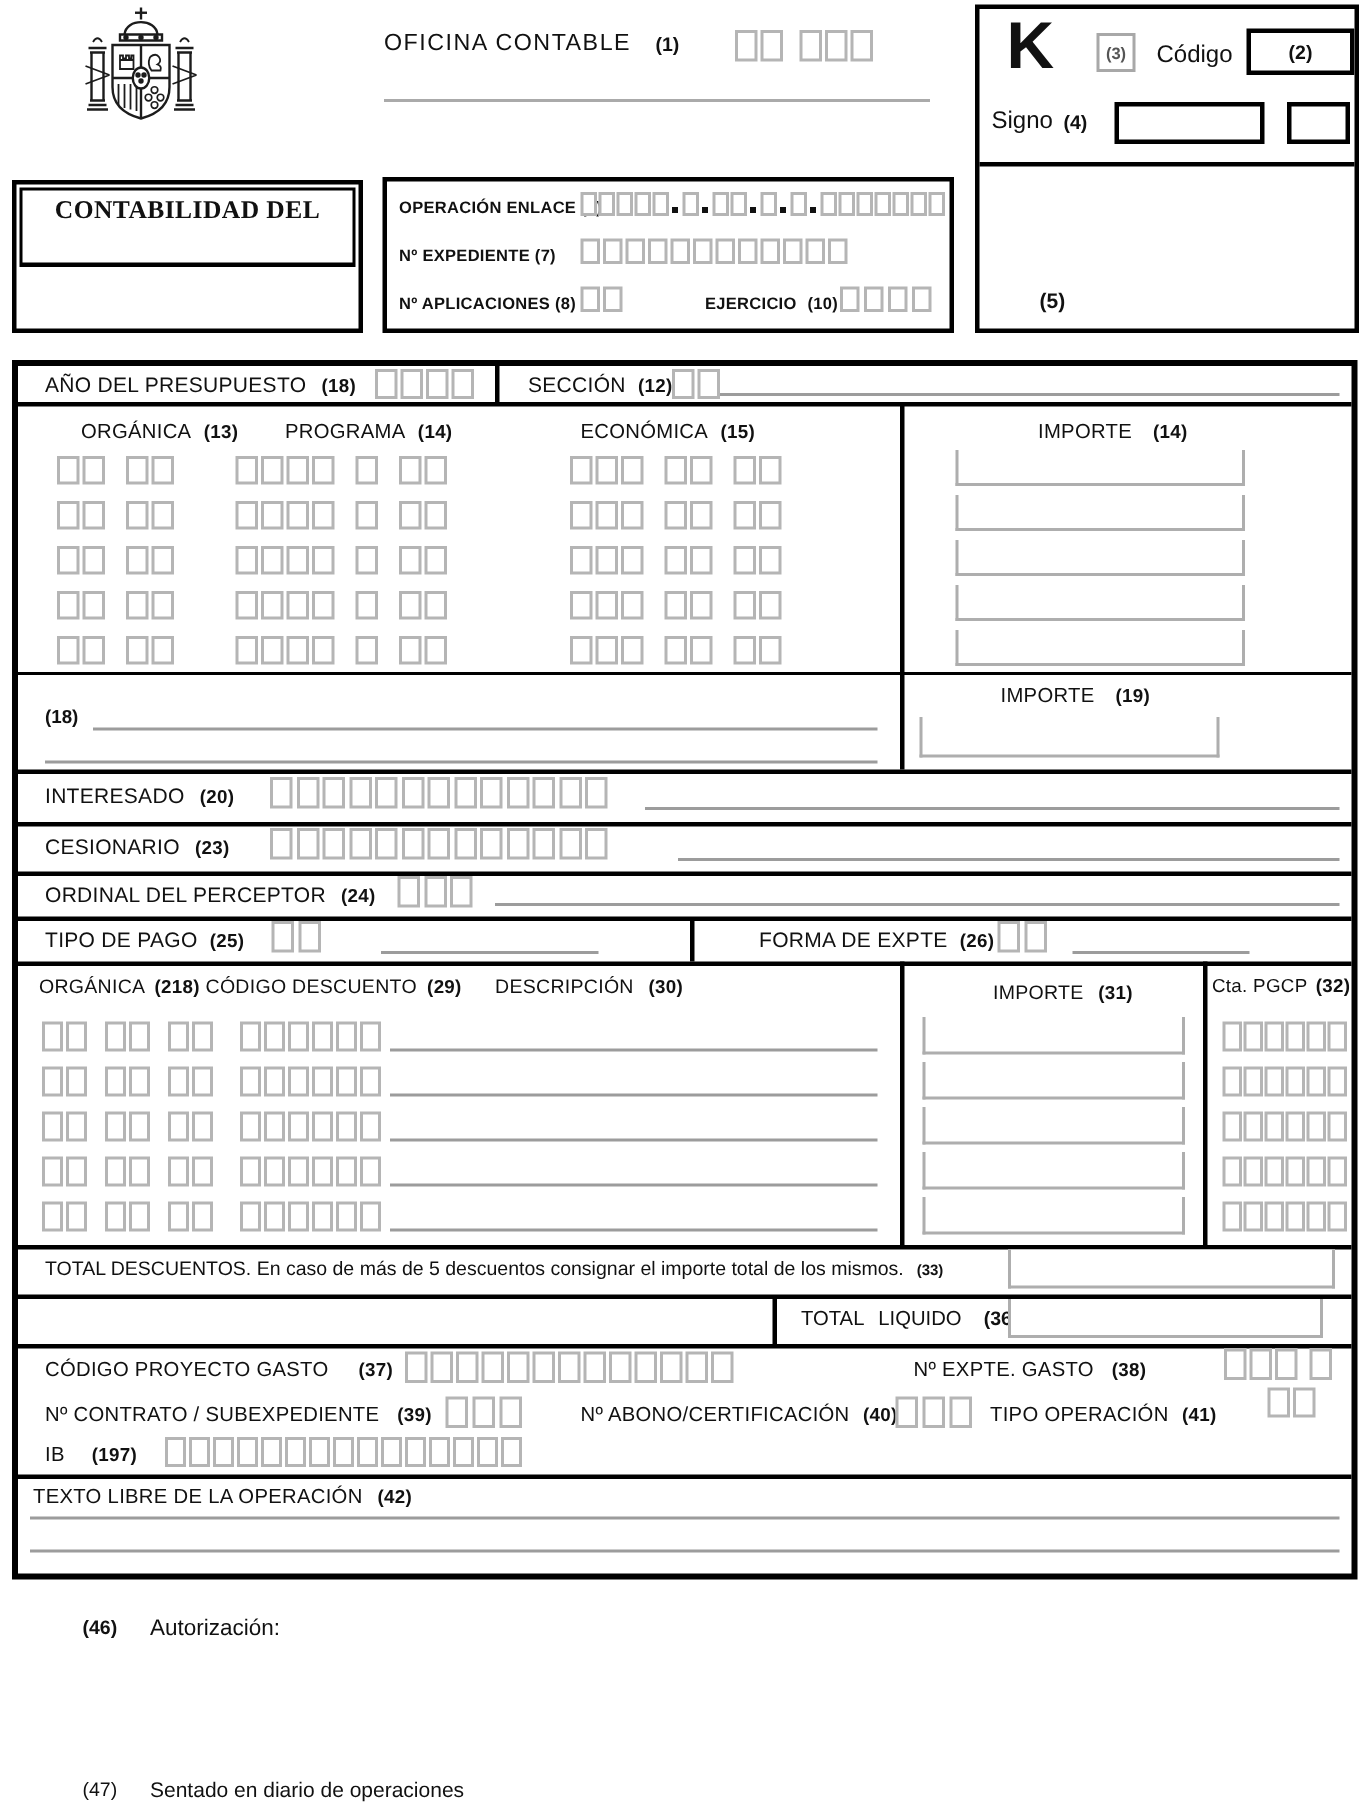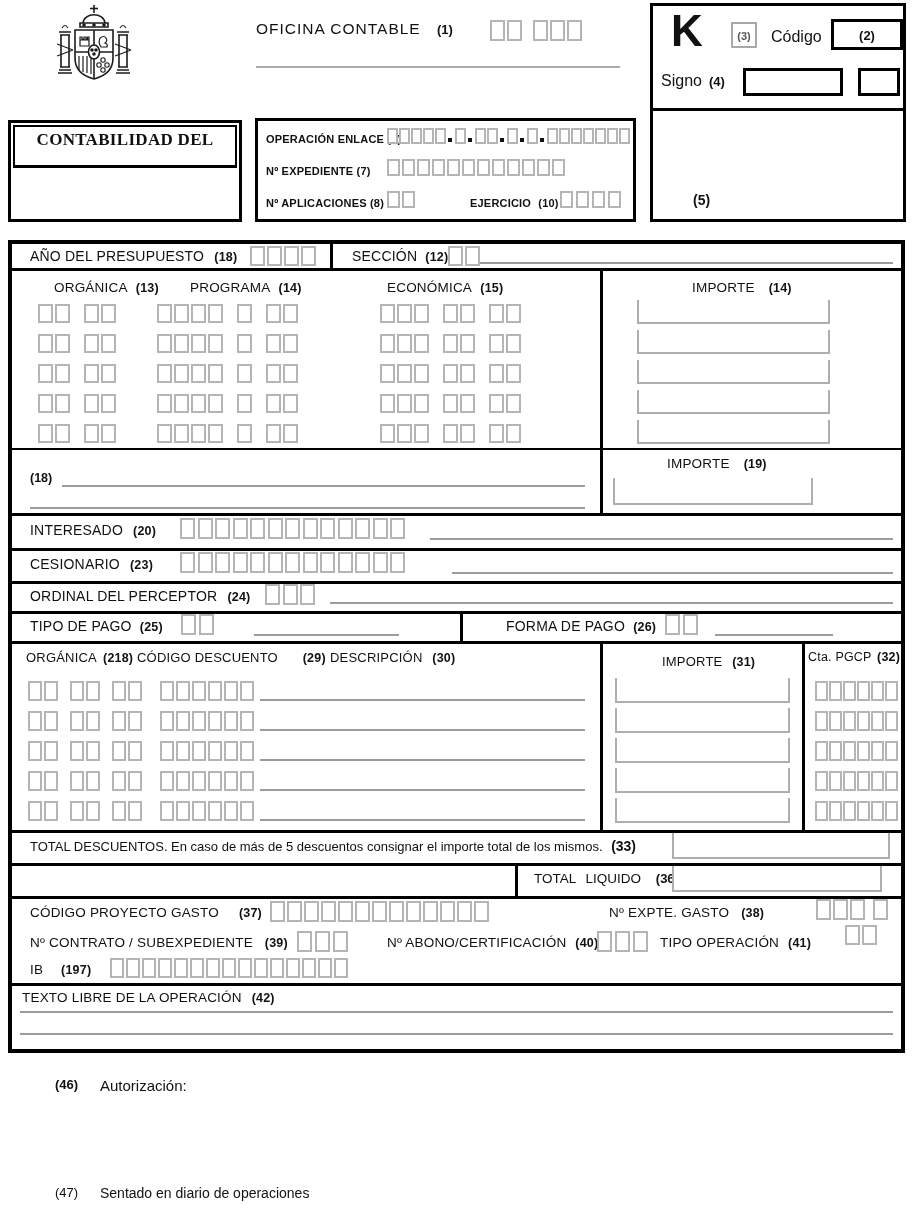--- a/index.html
+++ b/index.html
@@ -96,21 +96,21 @@
     </div>
     <span class="abs" style="left:8px;top:66px;font-size:16px;">Signo</span>
     <b class="abs" style="left:56px;top:68px;font-size:13px;">(4)</b>
     <div class="bfield" style="left:90px;top:62px;width:100px;height:28px;"></div>
     <div class="bfield" style="left:205px;top:62px;width:42px;height:28px;"></div>
     <div class="abs" style="left:0;top:102px;width:100%;height:3px;background:#000;"></div>
     <b class="abs" style="left:40px;top:186px;font-size:14px;">(5)</b>
   </div>
 
   <div class="border-box" style="left:8px;top:120px;width:234px;height:102px;padding:2px;">
-    <div style="border:2px solid #000;border-bottom:3px solid #000;height:43px;padding-top:2px;" class="serif-title">
+    <div style="border:2px solid #000;border-bottom:3px solid #000;height:53px;padding-top:2px;" class="serif-title">
       <div>CONTABILIDAD DEL</div>
     </div>
   </div>
 
   <div class="border-box" style="left:255px;top:118px;width:381px;height:104px;">
     <span class="abs sm" style="left:8px;top:12px;">OPERACIÓN ENLACE (6)</span>
     <div class="strip" style="left:129px;top:7px;--bw:11px;--bh:16px;--bm:1px;">
         <span class="cbox"></span>
         <span class="cbox"></span>
         <span class="cbox"></span>
@@ -437,40 +437,40 @@
       <span>TIPO DE PAGO</span>
       <b style="margin-left:4px;">(25)</b>
     </span>
     <div class="strip" style="left:169px;top:370px;--bw:15px;--bh:21px;--bm:2.5px;">
         <span class="cbox"></span>
         <span class="cbox"></span>
       </div>
     <div class="uline" style="left:242px;top:390px;width:145px;"></div>
     <div class="vrule" style="left:448px;top:370px;height:27px;"></div>
     <span class="abs lbl" style="left:494px;top:374px;font-size:14px;">
-      <span>FORMA DE PAGO</span>
+      <span>FORMA DE EXPTE</span>
       <b style="margin-left:4px;">(26)</b>
     </span>
     <div class="strip" style="left:653px;top:370px;--bw:15px;--bh:21px;--bm:2.5px;">
         <span class="cbox"></span>
         <span class="cbox"></span>
       </div>
     <div class="uline" style="left:703px;top:390px;width:118px;"></div>
     <div class="hrule" style="top:397px;"></div>
 
     <div class="vrule" style="left:588px;top:397px;height:189px;"></div>
     <div class="vrule" style="left:790px;top:397px;height:189px;"></div>
 
     <span class="abs lbl" style="left:14px;top:406px;font-size:13px;">
       <span>ORGÁNICA</span>
       <b style="margin-left:3px;">(218)</b>
     </span>
     <span class="abs lbl" style="left:125px;top:406px;font-size:13px;">
       <span>CÓDIGO DESCUENTO</span>
-      <b style="margin-left:21px;">(29)</b>
+      <b style="margin-left:3px;">(29)</b>
     </span>
     <span class="abs lbl" style="left:318px;top:406px;font-size:13px;">
       <span>DESCRIPCIÓN</span>
       <b style="margin-left:6px;">(30)</b>
     </span>
     <span class="abs lbl" style="left:650px;top:410px;font-size:13px;">
       <span>IMPORTE</span>
       <b style="margin-left:6px;">(31)</b>
     </span>
     <span class="abs lbl" style="left:796px;top:406px;font-size:12.5px;">
@@ -620,21 +620,21 @@
         <span class="cbox"></span>
         <span class="cbox"></span>
         <span class="cbox"></span>
         <span class="cbox"></span>
       </div>
 
     <div class="hrule" style="top:586px;"></div>
 
     <span class="abs" style="left:18px;top:594px;font-size:13px;">
       <span>TOTAL DESCUENTOS. En caso de más de 5 descuentos consignar el importe total de los mismos.</span>
-      <b style="margin-left:5px;font-size:14px;">(33)</b>
+      <b style="margin-left:5px;font-size:10px;">(33)</b>
     </span>
     <div class="bracket" style="left:660px;top:589px;width:218px;height:26px;"></div>
     <div class="hrule" style="top:619px;"></div>
 
     <div class="vrule" style="left:503px;top:622px;height:30px;"></div>
     <span class="abs" style="left:522px;top:627px;font-size:13.5px;word-spacing:6px;">
       <span>TOTAL LIQUIDO</span>
       <b style="margin-left:5px;font-size:13px;word-spacing:0;">(36)</b>
     </span>
     <div class="bracket" style="left:660px;top:622px;width:210px;height:26px;"></div>

